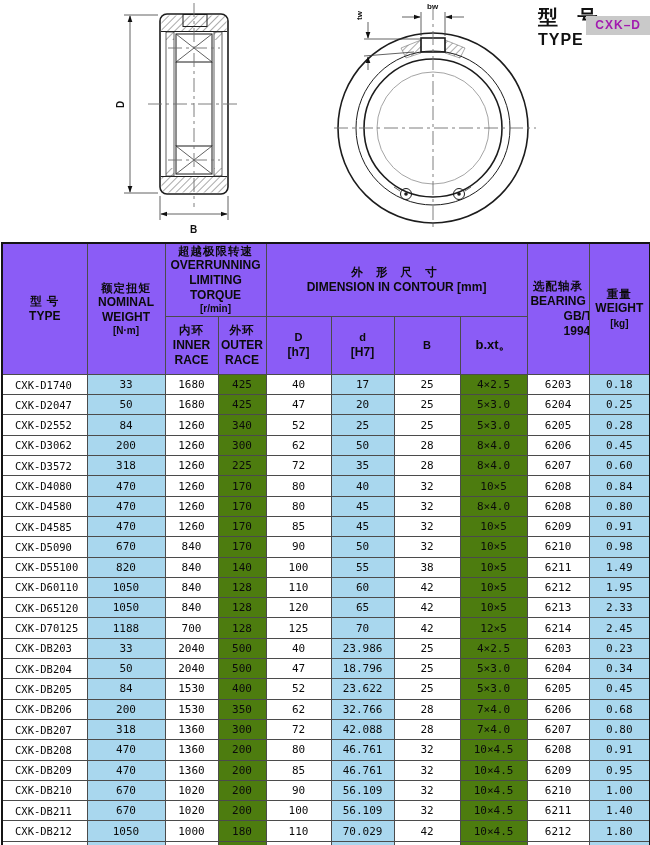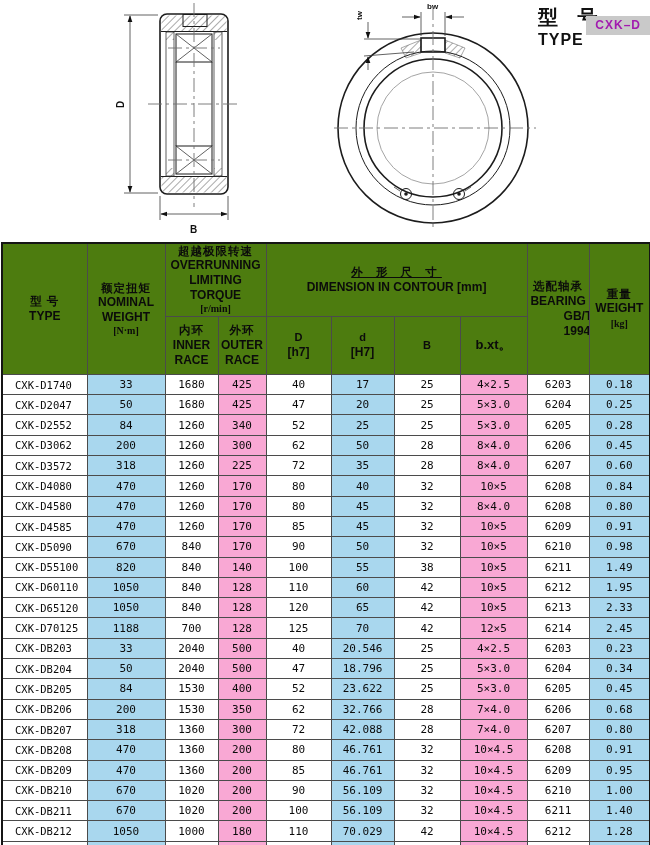--- a/index.html
+++ b/index.html
@@ -17,31 +17,31 @@
   .title-en{position:absolute;left:58px;top:31px;font-size:16px;font-weight:bold;color:#111;
     letter-spacing:1px;}
   .model-badge{position:absolute;right:0px;top:16px;background:#c9c9c9;color:#a21caf;
     font-size:12px;font-weight:bold;letter-spacing:1px;padding:2px 9px 3px 9px;}
 
   
   .spec-table{position:absolute;left:1px;top:242px;width:648px;border-collapse:collapse;
     table-layout:fixed;border:2px solid #151515;}
   .spec-table th,.spec-table td{border:1px solid #4b4b4b;padding:0;text-align:center;
     vertical-align:middle;color:#0b0b0b;overflow:hidden;}
-  .spec-table thead th{background:#4d7c0f;font-weight:bold;line-height:1.25;}
+  .spec-table thead th{background:#8b5cf6;font-weight:bold;line-height:1.25;}
   .hdr-cn{font-size:11.5px;letter-spacing:1px;display:block;}
-  .hdr-cn.wide{letter-spacing:5px;text-decoration:underline;}
+  .hdr-cn.wide{letter-spacing:5px;}
   .hdr-en{font-size:12px;display:block;letter-spacing:0px;}
   .hdr-sm{font-size:12px;display:block;margin-left:36px;}
-  .hdr-unit{font-size:10px;display:block;font-family:Liberation Serif, serif;}
+  .hdr-unit{font-size:10px;display:block;}
   .spec-table tbody td{height:19.3px;font-family:"DejaVu Sans Mono", monospace;
     font-size:11px;background:#fff;}
   .spec-table tbody td.c0{text-align:left;padding-left:12px;font-size:10.5px;}
   .spec-table tbody td.blue{background:#a9d7ee;}
-  .spec-table tbody td.gray{background:#f9a8d4;}
+  .spec-table tbody td.gray{background:#4d7c0f;}
   .spec-table thead tr.tier1 th{height:54px;}
   .spec-table thead tr.tier2 th{height:57px;}
 
   
   .ln{stroke:#1c1c1c;stroke-width:1;fill:none;}
   .ln2{stroke:#1c1c1c;stroke-width:1.6;fill:none;}
   .cl{stroke:#707070;stroke-width:0.9;fill:none;stroke-dasharray:14 4 3 4;}
   .thin{stroke:#3a3a3a;stroke-width:0.8;fill:none;}
   .dimtxt{font-family:"Liberation Sans", sans-serif;font-size:10px;font-weight:bold;fill:#111;}
   .dimsm{font-family:"Liberation Sans", sans-serif;font-size:8px;font-weight:bold;fill:#111;}
@@ -400,21 +400,21 @@
           <td class="c7 gray">12×5</td>
           <td class="c8">6214</td>
           <td class="c9 blue">2.45</td>
         </tr>
         <tr>
           <td class="c0">CXK-DB203</td>
           <td class="c1 blue">33</td>
           <td class="c2">2040</td>
           <td class="c3 gray">500</td>
           <td class="c4">40</td>
-          <td class="c5 blue">20.546</td>
+          <td class="c5 blue">23.986</td>
           <td class="c6">25</td>
           <td class="c7 gray">4×2.5</td>
           <td class="c8">6203</td>
           <td class="c9 blue">0.23</td>
         </tr>
         <tr>
           <td class="c0">CXK-DB204</td>
           <td class="c1 blue">50</td>
           <td class="c2">2040</td>
           <td class="c3 gray">500</td>
@@ -512,21 +512,21 @@
         <tr>
           <td class="c0">CXK-DB212</td>
           <td class="c1 blue">1050</td>
           <td class="c2">1000</td>
           <td class="c3 gray">180</td>
           <td class="c4">110</td>
           <td class="c5 blue">70.029</td>
           <td class="c6">42</td>
           <td class="c7 gray">10×4.5</td>
           <td class="c8">6212</td>
-          <td class="c9 blue">1.28</td>
+          <td class="c9 blue">1.80</td>
         </tr>
         <tr>
           <td class="c0">CXK-DB213</td>
           <td class="c1 blue">1050</td>
           <td class="c2">1000</td>
           <td class="c3 gray">180</td>
           <td class="c4">120</td>
           <td class="c5 blue">70.029</td>
           <td class="c6">42</td>
           <td class="c7 gray">10×4.5</td>

